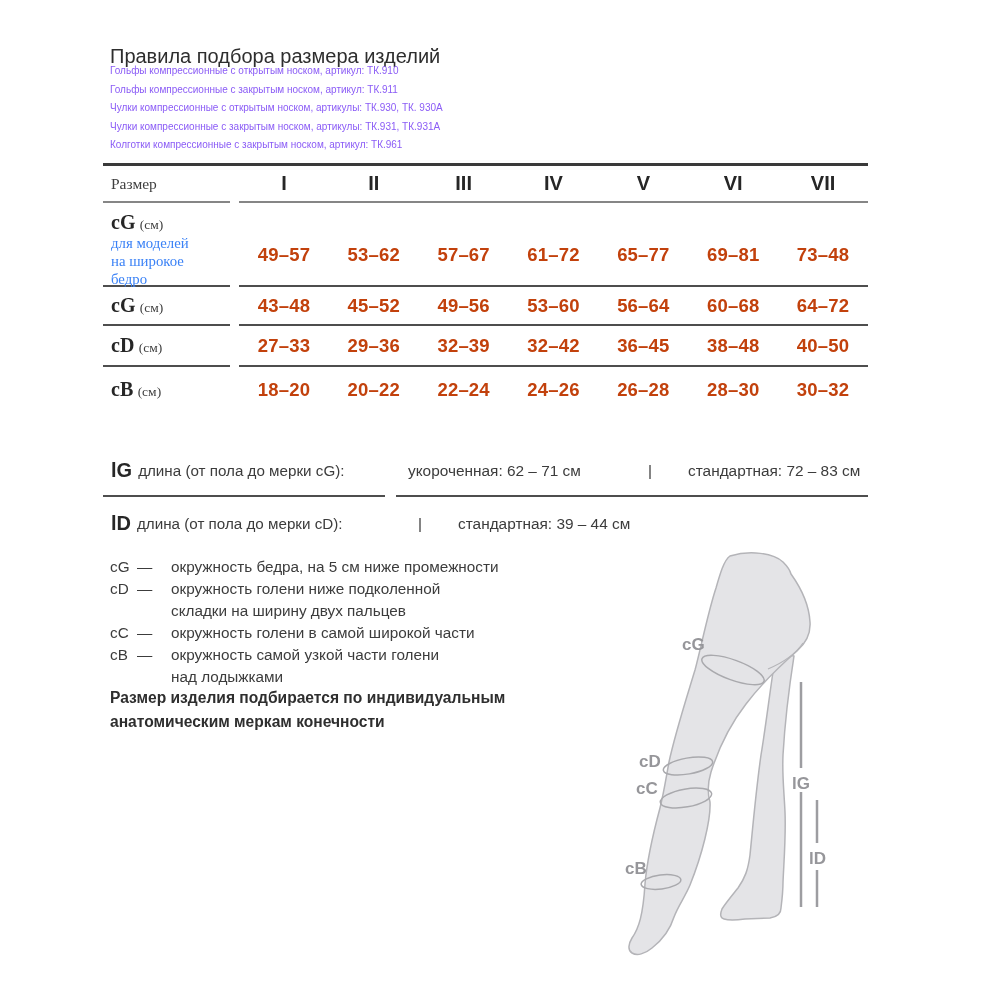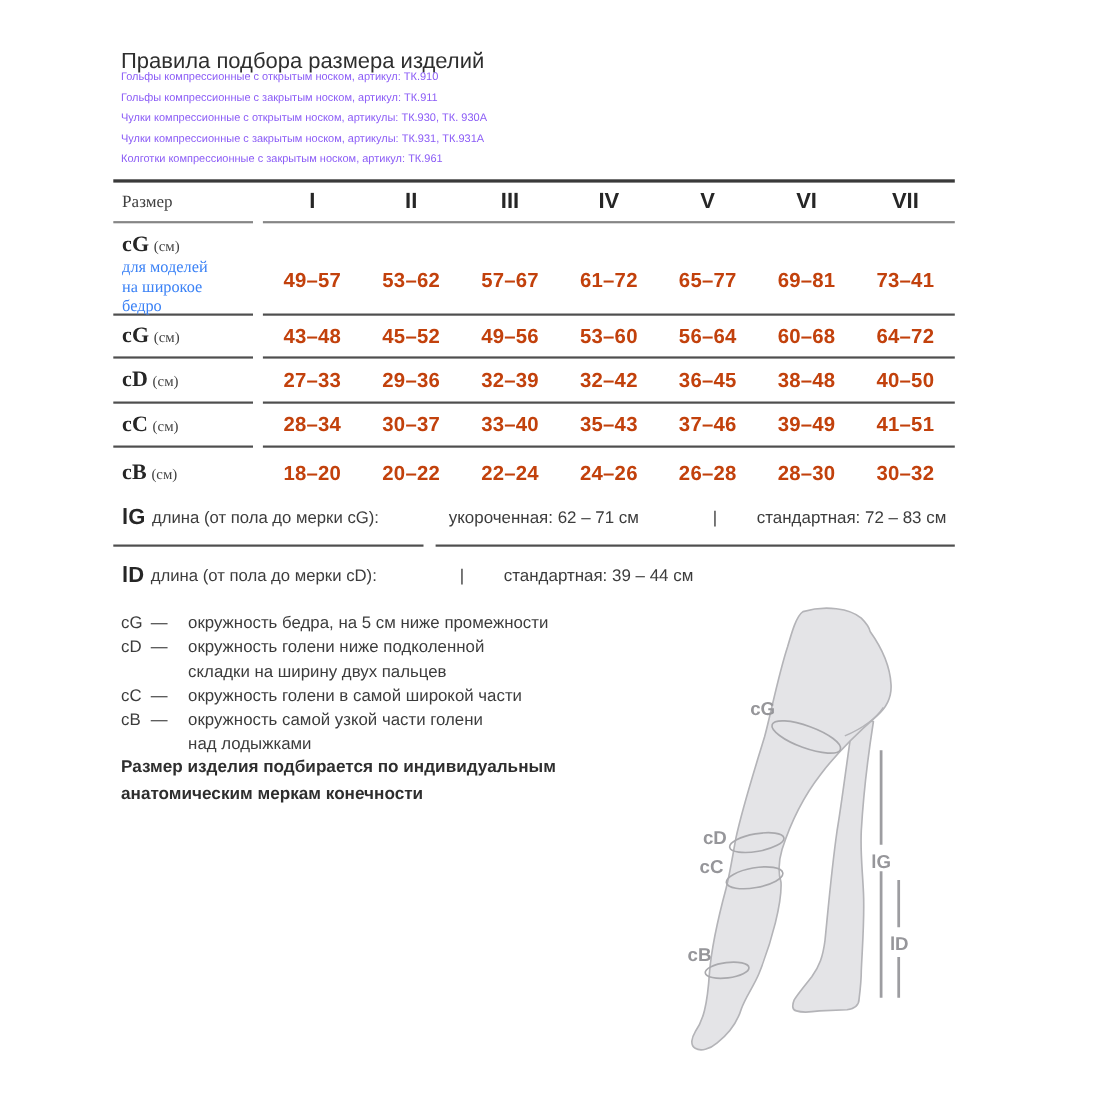--- a/index.html
+++ b/index.html
@@ -94,21 +94,21 @@
         <div class="rdesc">на широкое</div>
         <div class="rdesc">бедро</div>
       </div>
       <div class="tdata">
         <div class="tcell">49–57</div>
         <div class="tcell">53–62</div>
         <div class="tcell">57–67</div>
         <div class="tcell">61–72</div>
         <div class="tcell">65–77</div>
         <div class="tcell">69–81</div>
-        <div class="tcell">73–41</div>
+        <div class="tcell">73–48</div>
       </div>
     </div>
 
     <div class="trow r1 bline">
       <div class="tlabel">
         <div><span class="rkey">cG</span><span class="runit">(см)</span></div>
       </div>
       <div class="tdata">
         <div class="tcell">43–48</div>
         <div class="tcell">45–52</div>
@@ -128,34 +128,20 @@
         <div class="tcell">27–33</div>
         <div class="tcell">29–36</div>
         <div class="tcell">32–39</div>
         <div class="tcell">32–42</div>
         <div class="tcell">36–45</div>
         <div class="tcell">38–48</div>
         <div class="tcell">40–50</div>
       </div>
     </div>
 
-    <div class="trow r3 bline">
-      <div class="tlabel">
-        <div><span class="rkey">cC</span><span class="runit">(см)</span></div>
-      </div>
-      <div class="tdata">
-        <div class="tcell">28–34</div>
-        <div class="tcell">30–37</div>
-        <div class="tcell">33–40</div>
-        <div class="tcell">35–43</div>
-        <div class="tcell">37–46</div>
-        <div class="tcell">39–49</div>
-        <div class="tcell">41–51</div>
-      </div>
-    </div>
 
     <div class="trow r4">
       <div class="tlabel">
         <div><span class="rkey">cB</span><span class="runit">(см)</span></div>
       </div>
       <div class="tdata">
         <div class="tcell">18–20</div>
         <div class="tcell">20–22</div>
         <div class="tcell">22–24</div>
         <div class="tcell">24–26</div>

